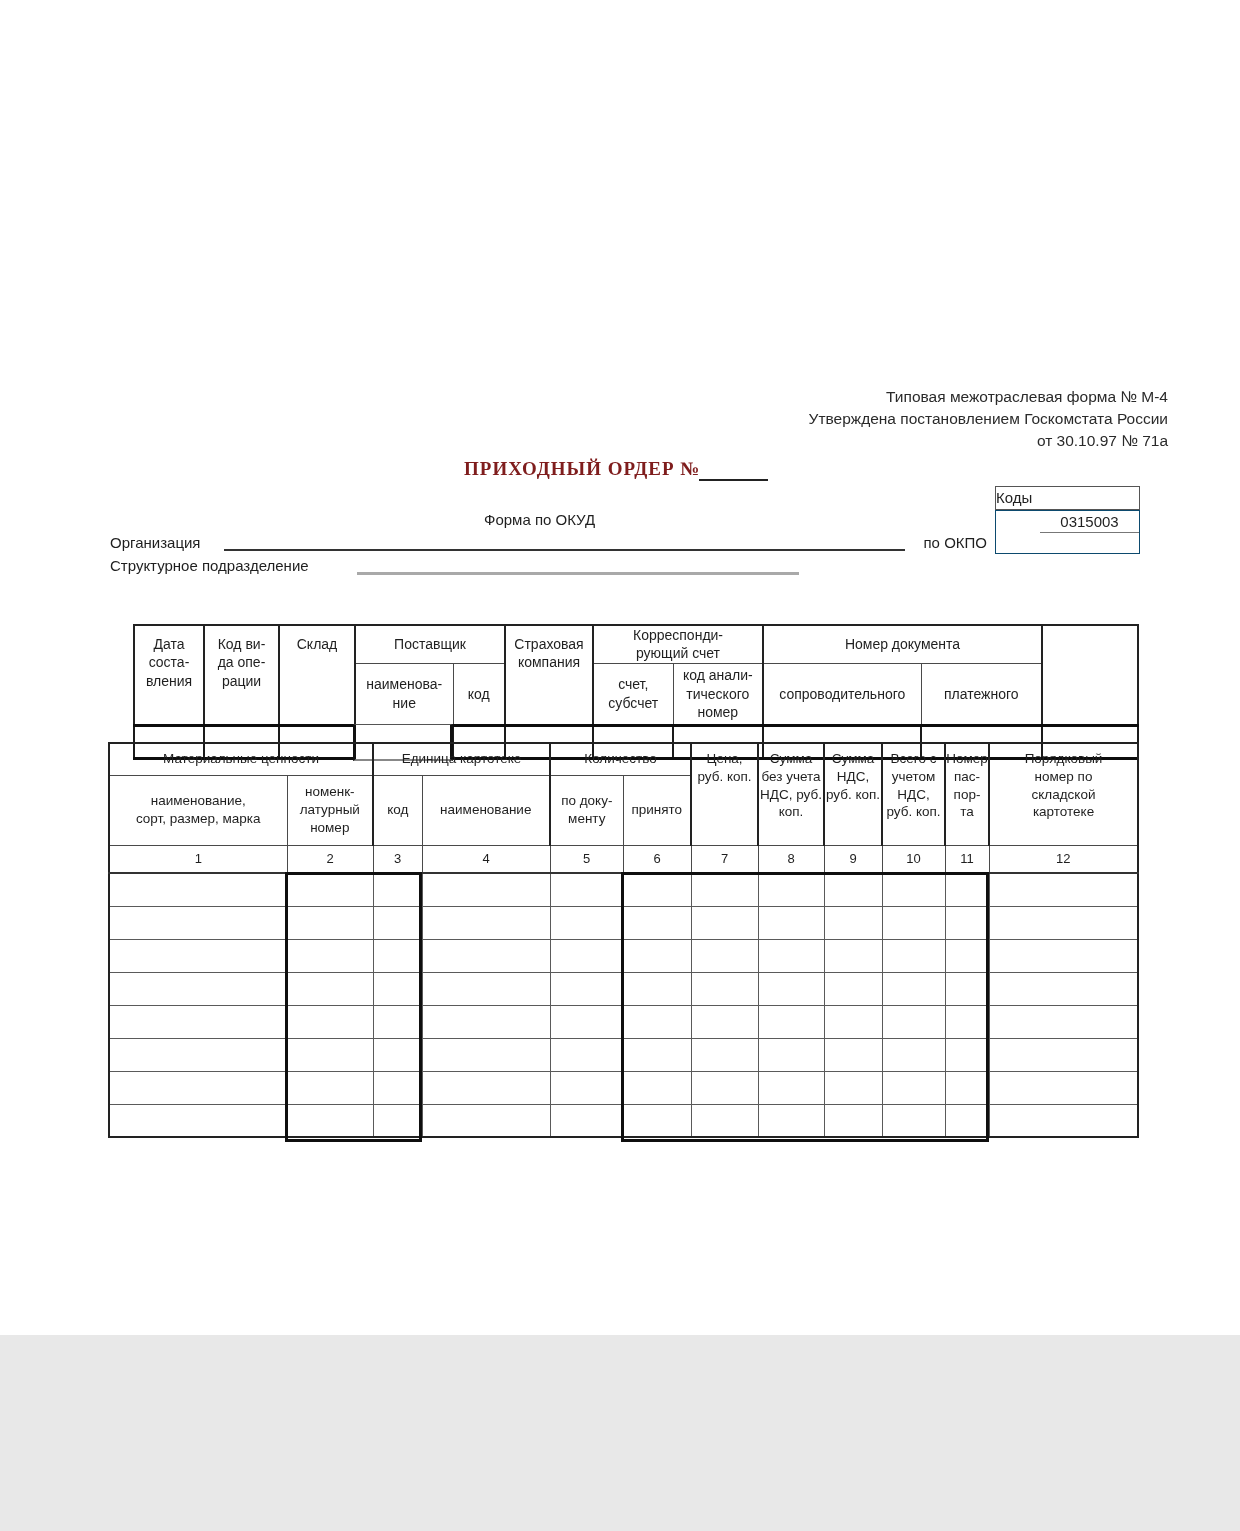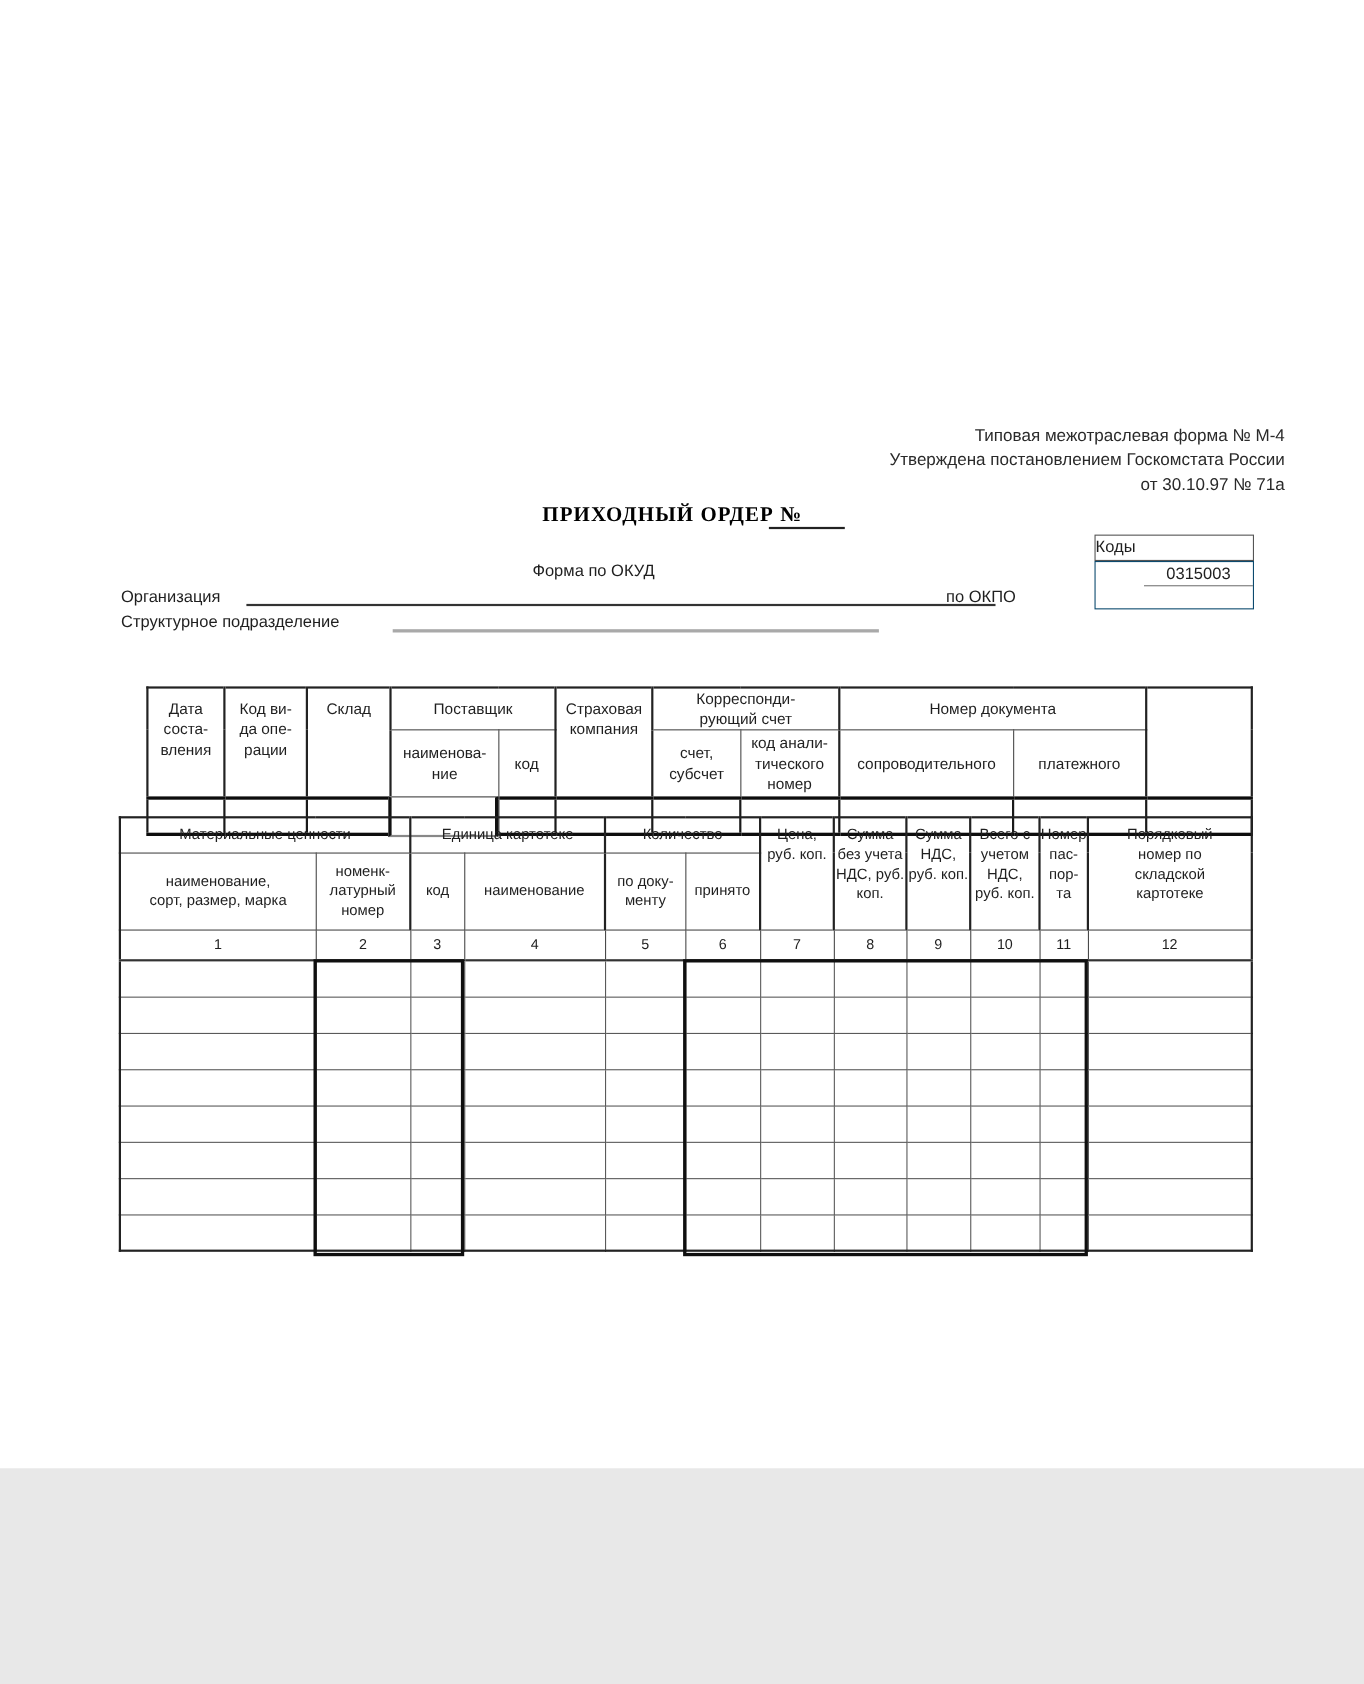--- a/index.html
+++ b/index.html
@@ -14,23 +14,22 @@
   }
   
   .form-note {
     position:absolute; top:386px; right:72px;
     text-align:right; font-size:15.5px; line-height:22px; color:#2a2a2a;
   }
   
   .doc-title {
     position:absolute; left:464px; top:458px;
     font-family:"Liberation Serif","DejaVu Serif",serif;
-    font-weight:bold; font-size:19px; letter-spacing:1px; color:#000000;
+    font-weight:bold; font-size:19px; letter-spacing:1px; color:#7f1d1d;
     white-space:nowrap;
-    margin-left:29px;
   }
   .title-number-line {
     position:absolute; left:699px; top:465px;
     width:69px; height:16px;
     border-bottom:2px solid #222;
   }
   
   .okud-label { position:absolute; left:484px; top:511px; font-size:15px; }
   .codes-wrap { position:absolute; left:995px; top:486px; width:145px; }
   .codes-header {
@@ -38,21 +37,21 @@
     font-size:15px; line-height:22px;
   }
   .codes-box { border:1px solid #0c4a6e;padding-left:44px; }
   .codes-cell {
     height:21px; text-align:center; font-size:15px; line-height:21px;
   }
   .codes-cell + .codes-cell { border-top:1px solid #777; }
   
   .org-label   { position:absolute; left:110px; top:534px; font-size:15px; }
   .org-line    { position:absolute; left:224px; top:536px; width:681px; height:15px; border-bottom:2px solid #333; }
-  .okpo-label  { position:absolute; left:860px; top:534px; width:127px; font-size:15px; }
+  .okpo-label  { position:absolute; left:860px; top:534px; width:127px; text-align:right; font-size:15px; }
   .struct-label{ position:absolute; left:110px; top:557px; font-size:15px; }
   .struct-line { position:absolute; left:357px; top:560px; width:442px; height:15px; border-bottom:3px solid #a9a9a9; }
   
   table { border-collapse:collapse; table-layout:fixed; }
   th,td {
     border:1px solid #4a4a4a;
     font-weight:normal; text-align:center; vertical-align:middle;
     white-space:pre-line; line-height:1.32; overflow:hidden;
   }
   .bl2 { border-left:2px solid #222 !important; }

